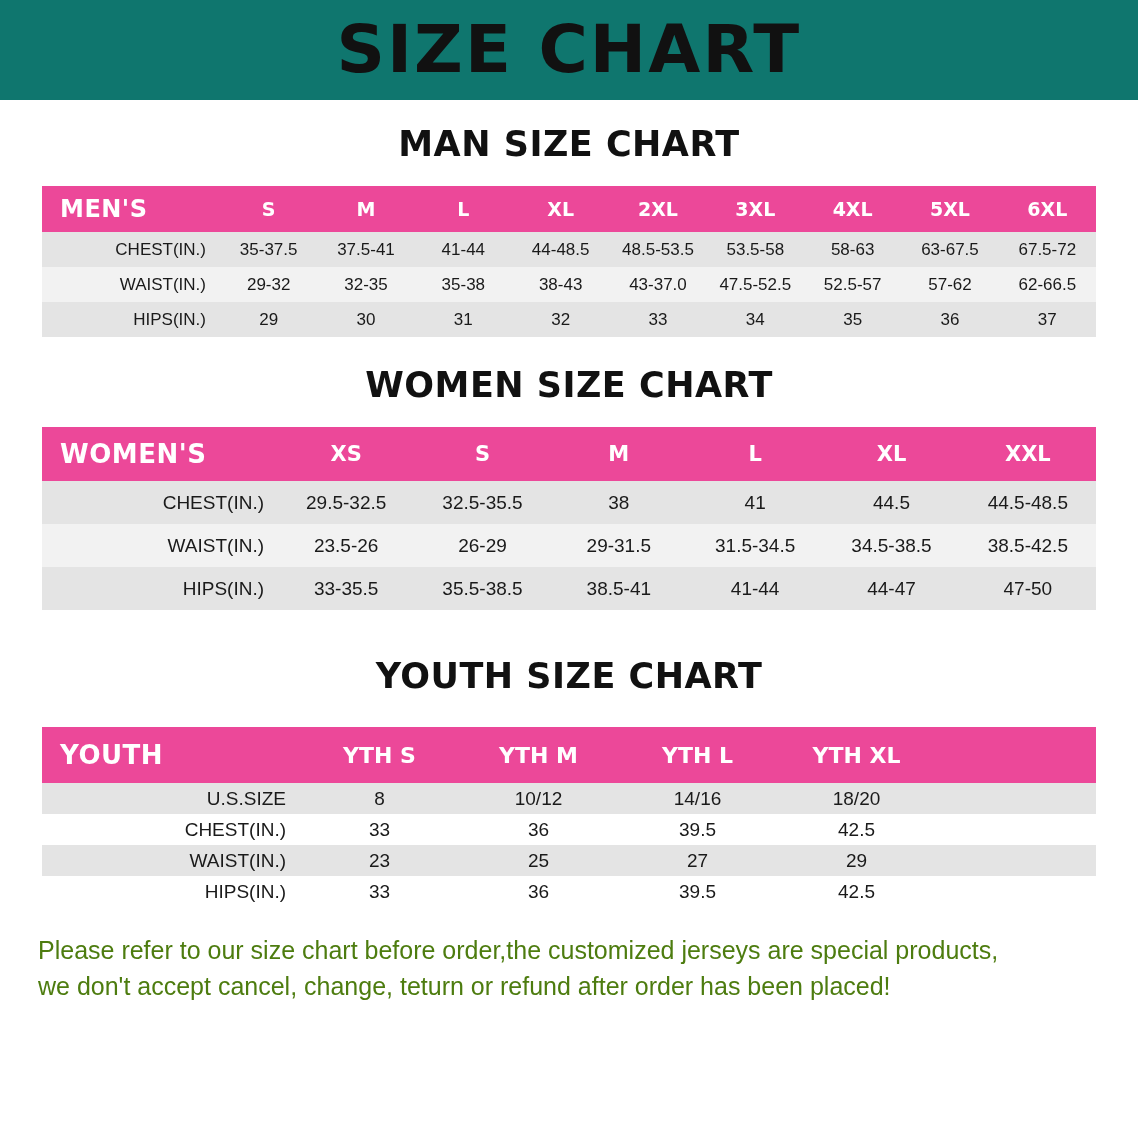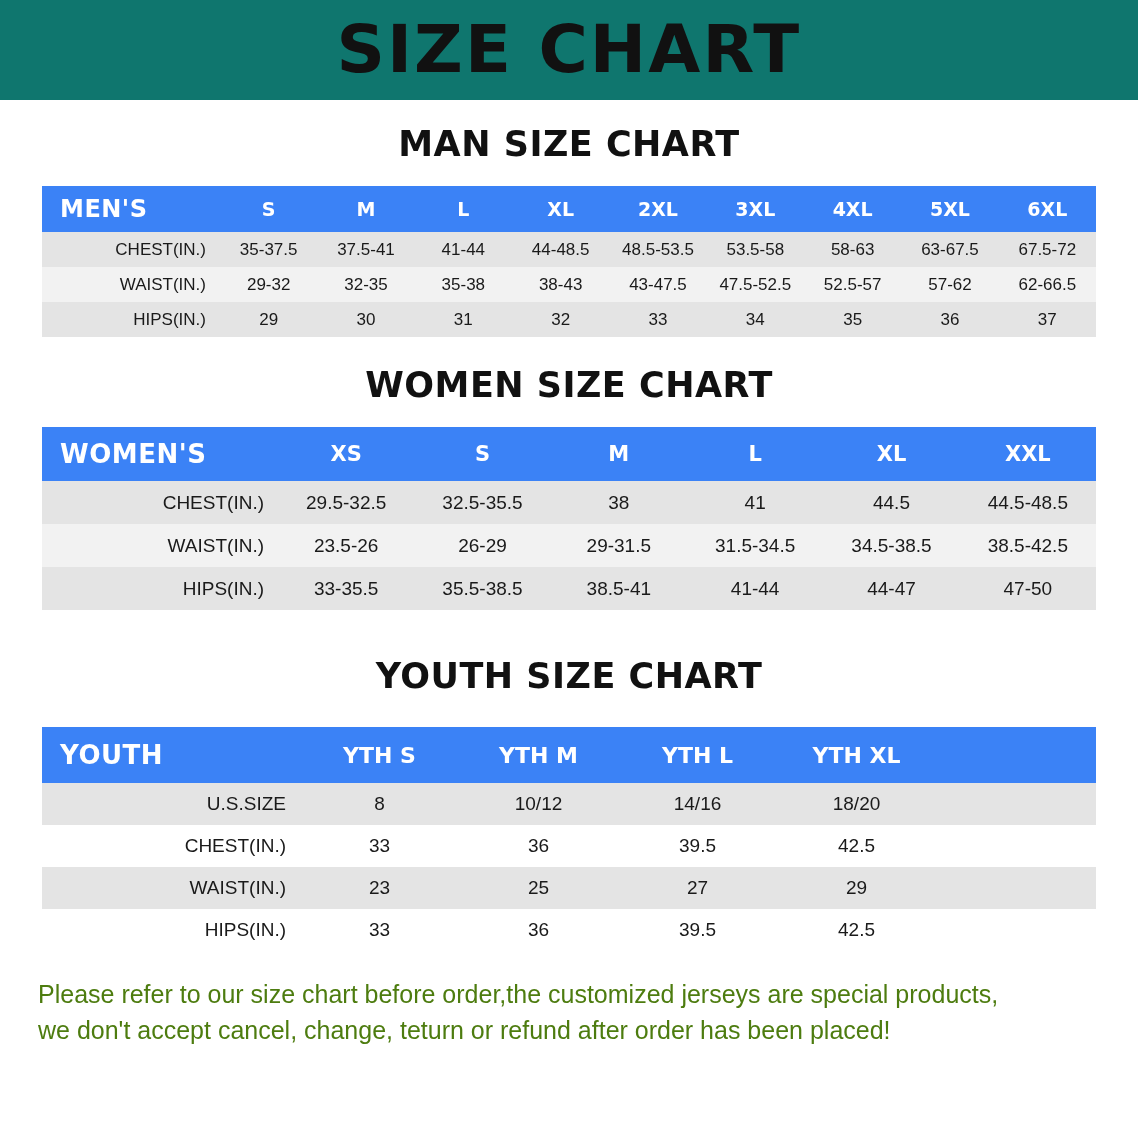--- a/index.html
+++ b/index.html
@@ -65,21 +65,21 @@
   table.size-table td {
     text-align: center;
     font-family: "Liberation Sans", sans-serif;
     color: #1a1a1a;
     font-size: 17px;
     padding: 0;
     white-space: nowrap;
   }
   
   table.size-table thead tr {
-    background: #3b82f6;
+    background: #ec4899;
   }
   table.size-table thead th {
     color: #ffffff;
     height: 46px;
     font-size: 19px;
     font-weight: bold;
     font-family: "DejaVu Sans", sans-serif;
   }
   table.size-table thead th.rowlabel {
     text-align: left;
@@ -94,21 +94,21 @@
     padding-right: 14px;
     font-size: 17px;
     color: #1a1a1a;
     padding-left: 20px;
   }
   tbody tr.shade-a { background: #e4e4e4; }
   tbody tr.shade-b { background: #f2f2f2; }
   tbody tr.shade-w { background: #ffffff; }
 
   
-  table.youth tbody tr { height: 42px; border-radius: 8px; }
+  table.youth tbody tr { height: 31px; border-radius: 8px; }
   table.youth thead th { height: 56px; font-size: 22px; }
   table.youth thead th.rowlabel { font-size: 26px; }
   table.youth tbody td { font-size: 19px; }
   table.youth tbody td.rowlabel { font-size: 19px; }
 
   table.women thead th { height: 54px; font-size: 21px; }
   table.women thead th.rowlabel { font-size: 26px; }
   table.women tbody tr { height: 43px; }
   table.women tbody td { font-size: 19px; }
   table.women tbody td.rowlabel { font-size: 19px; }
@@ -161,21 +161,21 @@
           <td>58-63</td>
           <td>63-67.5</td>
           <td>67.5-72</td>
         </tr>
         <tr class="shade-b">
           <td class="rowlabel">WAIST(IN.)</td>
           <td>29-32</td>
           <td>32-35</td>
           <td>35-38</td>
           <td>38-43</td>
-          <td>43-47.5</td>
+          <td>43-37.0</td>
           <td>47.5-52.5</td>
           <td>52.5-57</td>
           <td>57-62</td>
           <td>62-66.5</td>
         </tr>
         <tr class="shade-a">
           <td class="rowlabel">HIPS(IN.)</td>
           <td>29</td>
           <td>30</td>
           <td>31</td>

